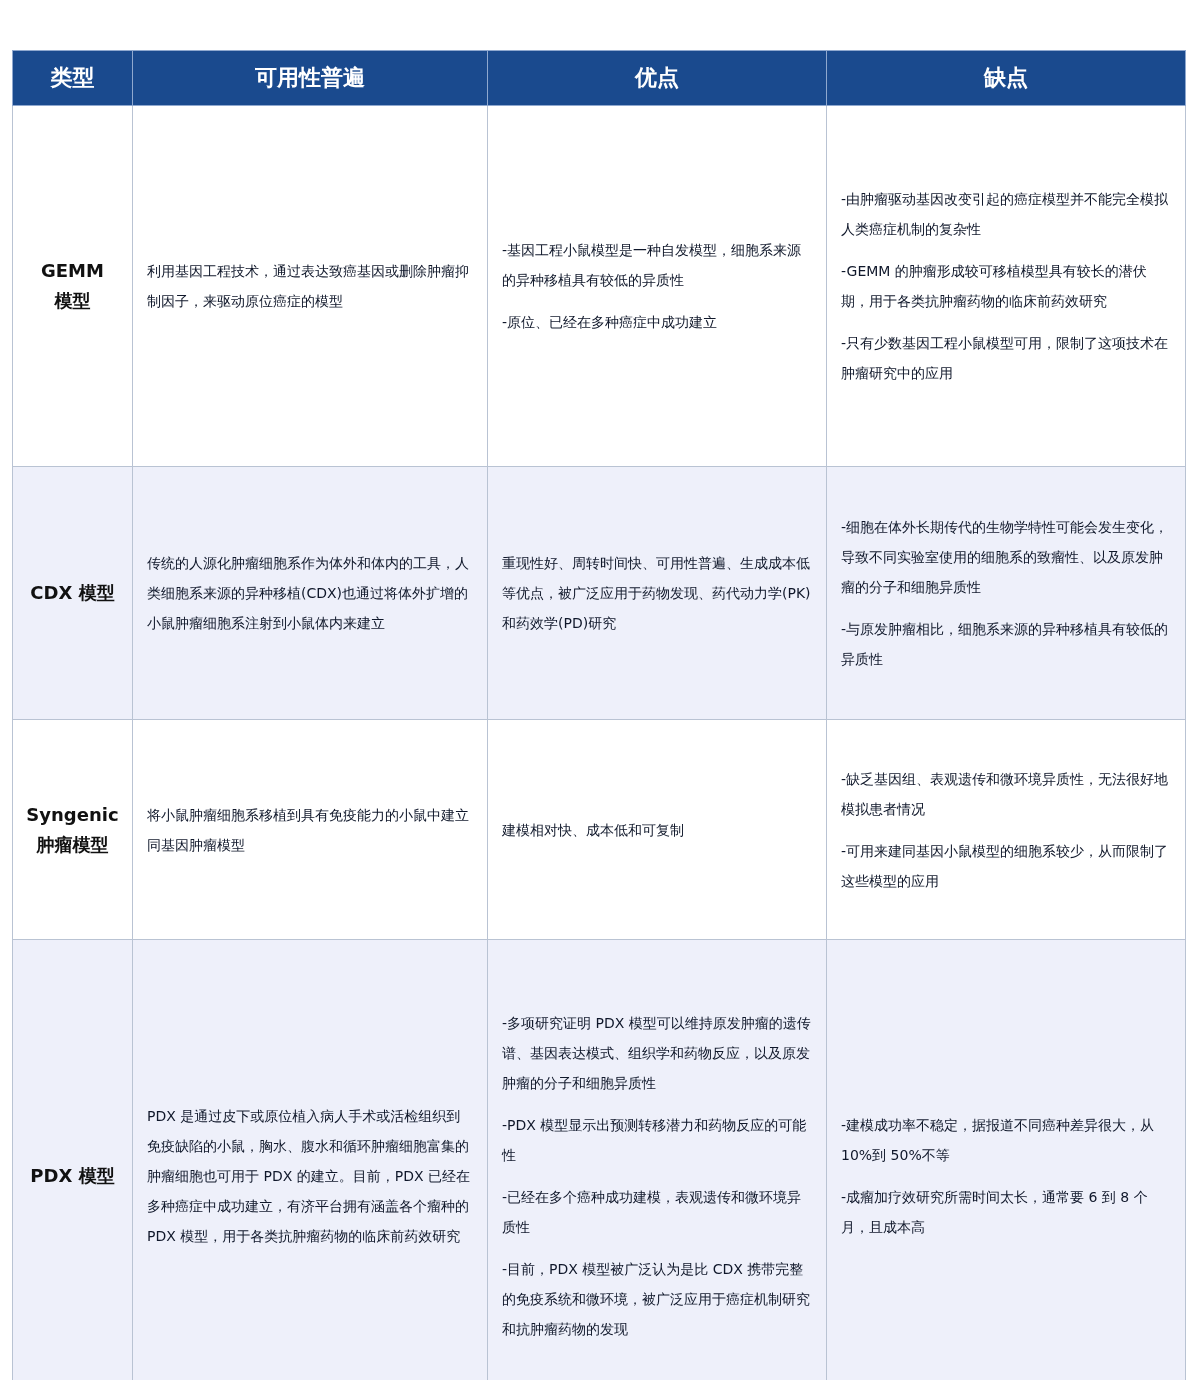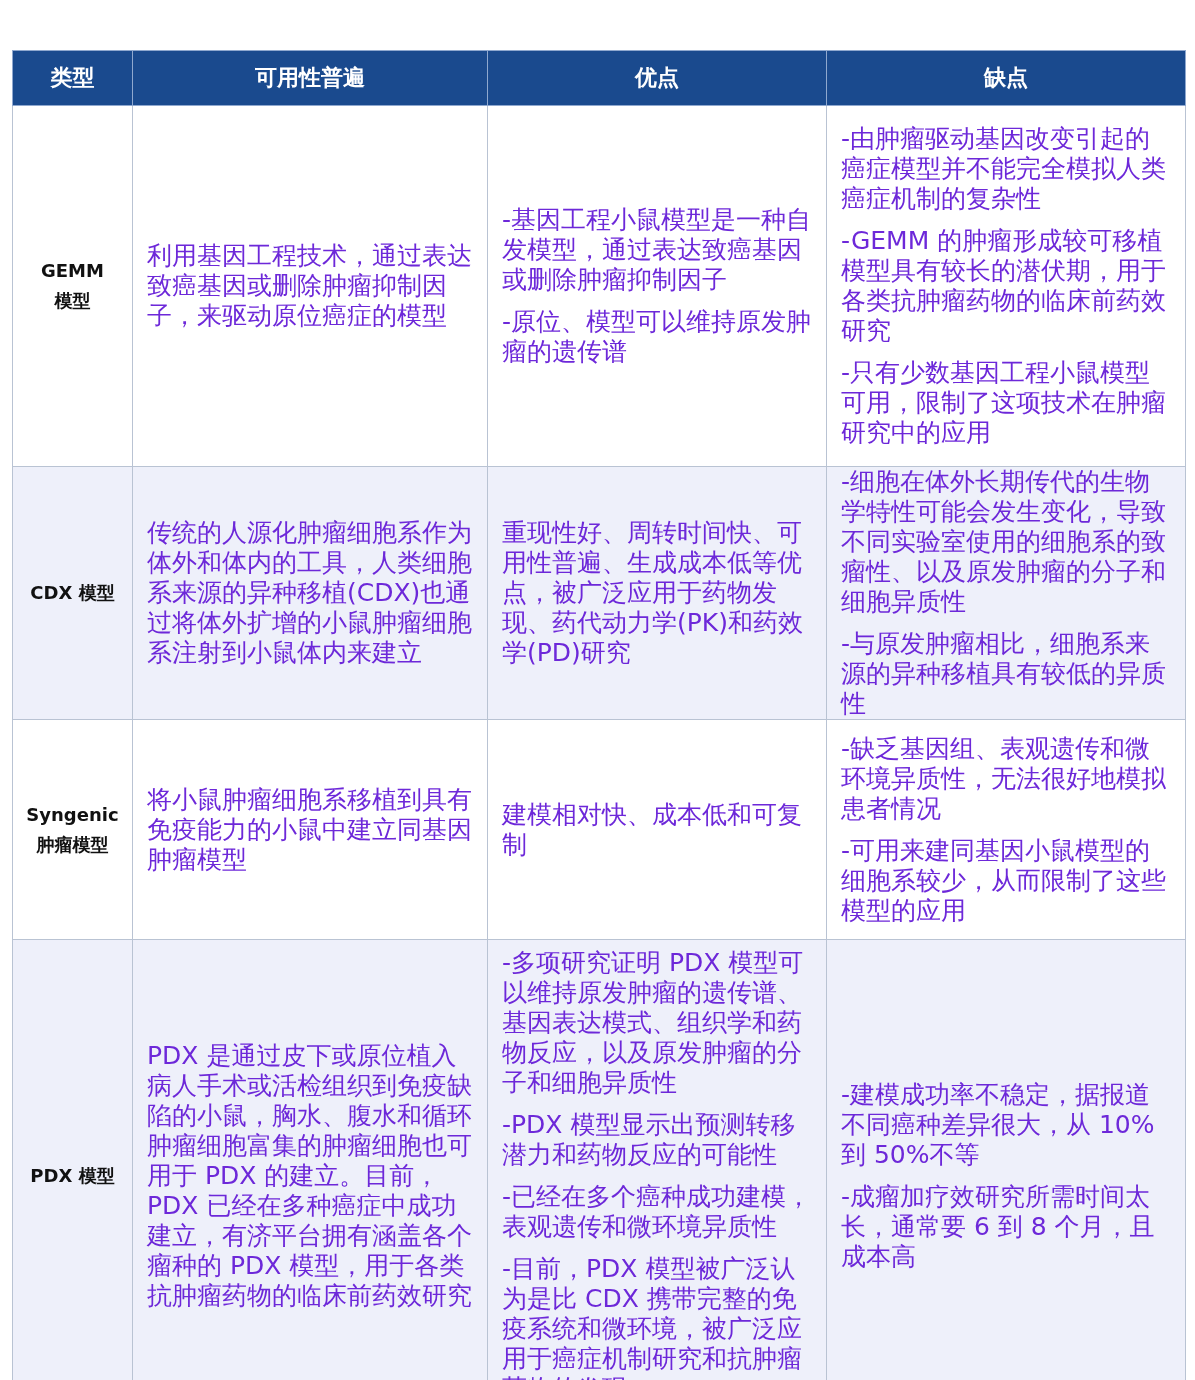--- a/index.html
+++ b/index.html
@@ -9,21 +9,21 @@
     position: absolute; left: 12px; top: 10px;
     width: 1173px; border-collapse: collapse; table-layout: fixed; margin-top: 40px;
   }
   table.cmp th {
     background: #1a4a8e; color: #ffffff; font-weight: bold;
     font-size: 22px; height: 54px; text-align: center; vertical-align: middle;
     border: 1px solid #8fa8cf; padding: 0;
   }
   table.cmp td {
     border: 1px solid #b9c3d3; vertical-align: middle;
-    font-size: 25px; line-height: 30px; color: #6d28d9; padding: 0 14px;
+    font-size: 14px; line-height: 30px; color: #0f172a; padding: 0 14px;
   }
   table.cmp td.type {
     text-align: center; font-weight: bold; color: #111111; padding: 0 4px;
     font-size: 18px; line-height: 30px;
   }
   tr.row-white td { background: #ffffff; }
   tr.row-tint td { background: #eef0fa; }
   td .para { margin: 0; }
   td .para + .para { margin-top: 12px; }
   col.c1 { width: 120px; } col.c2 { width: 355px; } col.c3 { width: 339px; } col.c4 { width: 359px; }
@@ -47,22 +47,22 @@
     </tr>
   </thead>
   <tbody>
 
     <tr class="row-white" style="height:361px">
       <td class="type"><span style="display:inline-block;width:70px">GEMM 模型</span></td>
       <td>
         <p class="para">利用基因工程技术，通过表达致癌基因或删除肿瘤抑制因子，来驱动原位癌症的模型</p>
       </td>
       <td>
-        <p class="para">-基因工程小鼠模型是一种自发模型，通过表达致癌基因或删除肿瘤抑制因子</p>
-        <p class="para">-原位、模型可以维持原发肿瘤的遗传谱</p>
+        <p class="para">-基因工程小鼠模型是一种自发模型，细胞系来源的异种移植具有较低的异质性</p>
+        <p class="para">-原位、已经在多种癌症中成功建立</p>
       </td>
       <td>
         <p class="para">-由肿瘤驱动基因改变引起的癌症模型并不能完全模拟人类癌症机制的复杂性</p>
         <p class="para">-GEMM 的肿瘤形成较可移植模型具有较长的潜伏期，用于各类抗肿瘤药物的临床前药效研究</p>
         <p class="para">-只有少数基因工程小鼠模型可用，限制了这项技术在肿瘤研究中的应用</p>
       </td>
     </tr>
 
     <tr class="row-tint" style="height:253px">
       <td class="type">CDX 模型</td>

